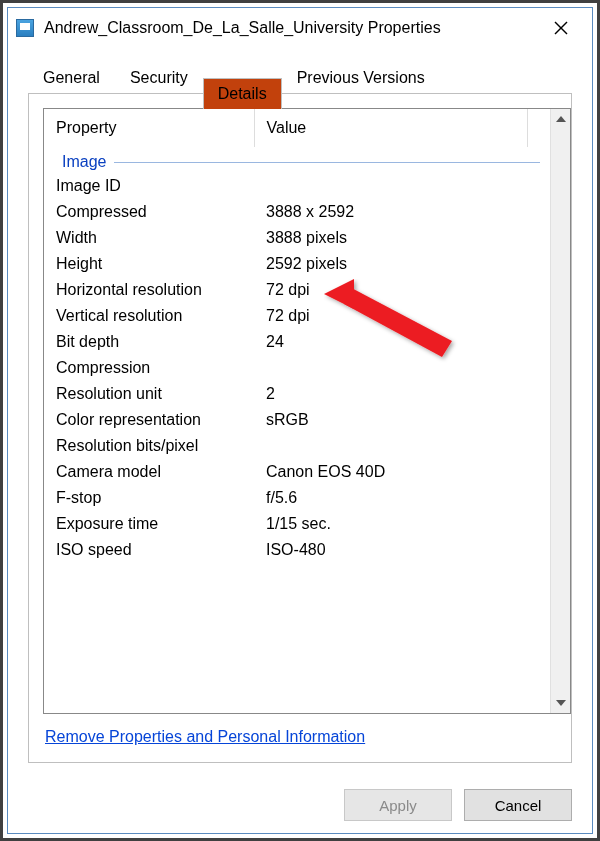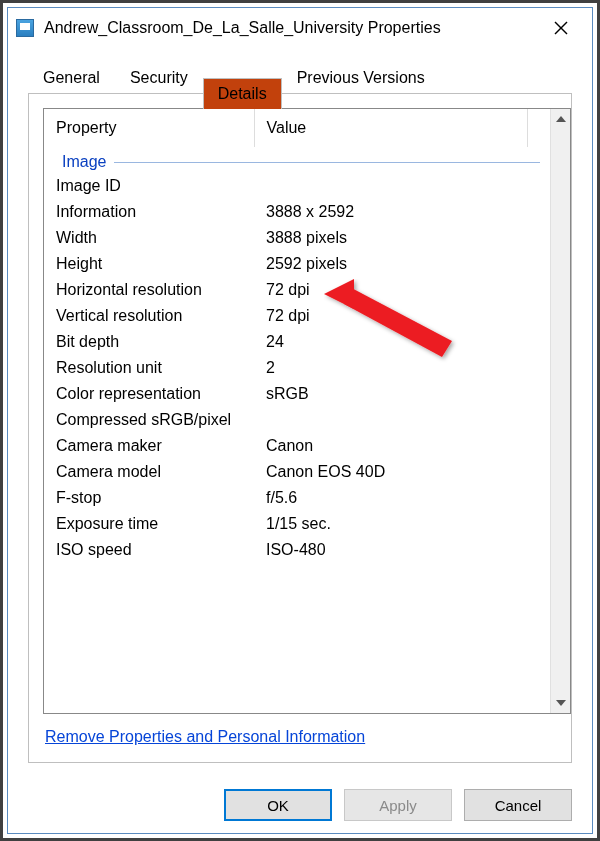--- a/index.html
+++ b/index.html
@@ -270,21 +270,21 @@
                   <span>Image</span>
                   <span class="line"></span>
                 </div>
               </td>
             </tr>
             <tr class="prop-row">
                     <td class="k">Image ID</td>
                     <td></td>
                   </tr>
             <tr class="prop-row">
-                    <td class="k">Information</td>
+                    <td class="k">Compressed</td>
                     <td>3888 x 2592</td>
                   </tr>
             <tr class="prop-row">
                     <td class="k">Width</td>
                     <td>3888 pixels</td>
                   </tr>
             <tr class="prop-row">
                     <td class="k">Height</td>
                     <td>2592 pixels</td>
                   </tr>
@@ -294,36 +294,36 @@
                   </tr>
             <tr class="prop-row">
                     <td class="k">Vertical resolution</td>
                     <td>72 dpi</td>
                   </tr>
             <tr class="prop-row">
                     <td class="k">Bit depth</td>
                     <td>24</td>
                   </tr>
             <tr class="prop-row">
+                    <td class="k">Compression</td>
+                    <td></td>
+                  </tr>
+            <tr class="prop-row">
                     <td class="k">Resolution unit</td>
                     <td>2</td>
                   </tr>
             <tr class="prop-row">
                     <td class="k">Color representation</td>
                     <td>sRGB</td>
                   </tr>
             <tr class="prop-row">
-                    <td class="k">Compressed sRGB/pixel</td>
+                    <td class="k">Resolution bits/pixel</td>
                     <td></td>
                   </tr>
 
-            <tr class="prop-row">
-                    <td class="k">Camera maker</td>
-                    <td>Canon</td>
-                  </tr>
             <tr class="prop-row">
                     <td class="k">Camera model</td>
                     <td>Canon EOS 40D</td>
                   </tr>
             <tr class="prop-row">
                     <td class="k">F-stop</td>
                     <td>f/5.6</td>
                   </tr>
             <tr class="prop-row">
                     <td class="k">Exposure time</td>
@@ -368,19 +368,18 @@
       </div>
 
       <div class="link-row">
         <a href="#">Remove Properties and Personal Information</a>
       </div>
     </div>
 
   </div>
 
   <div class="button-bar">
-    <button class="btn default">OK</button>
     <button class="btn disabled">Apply</button>
     <button class="btn">Cancel</button>
   </div>
 
 </div>
 </div>
 
 </body></html>

